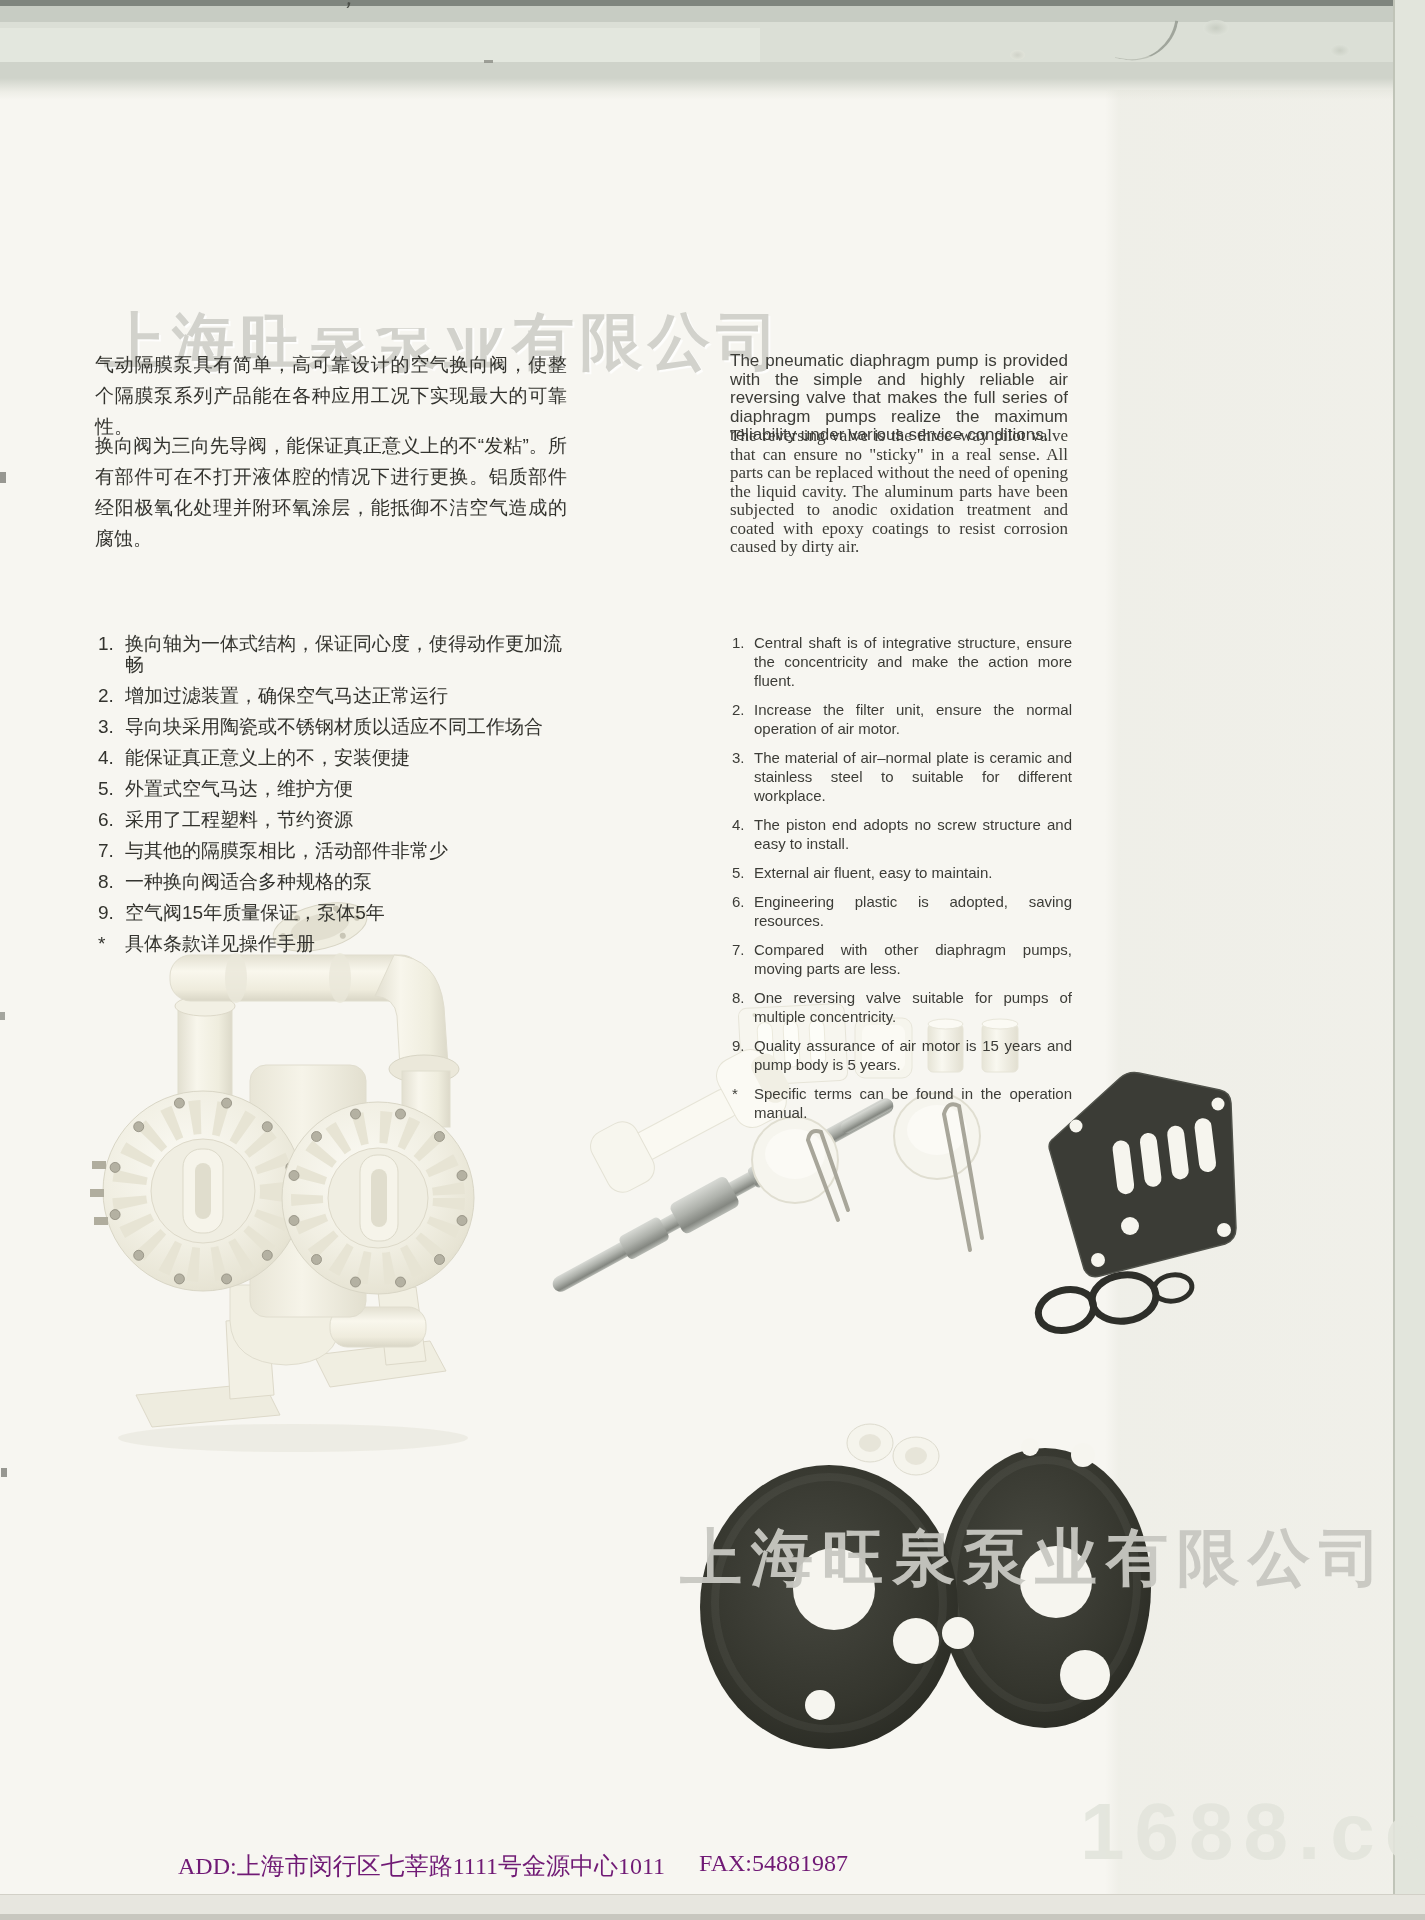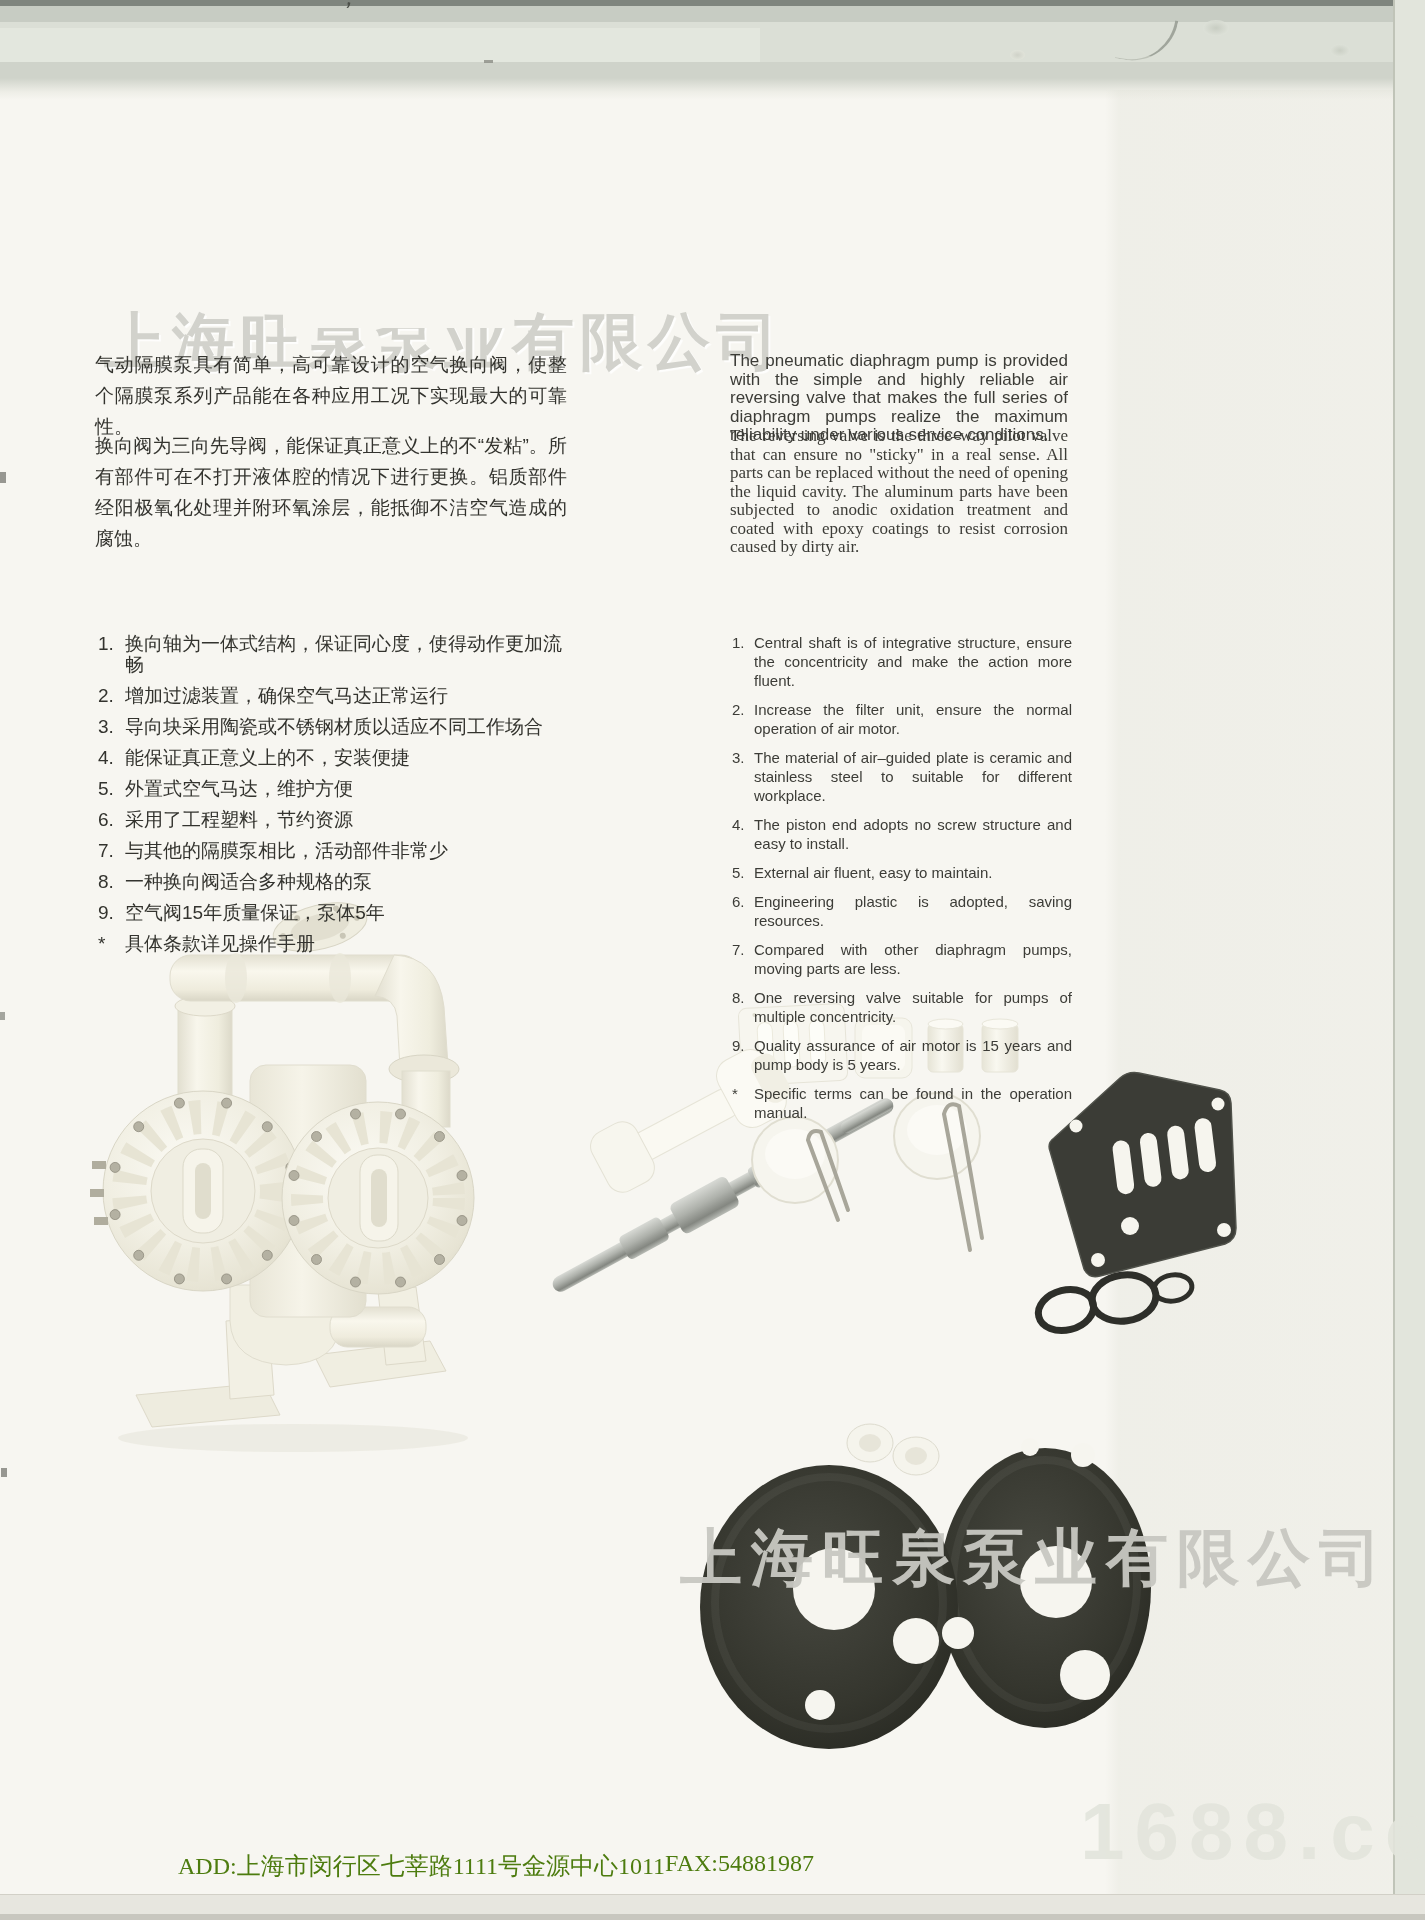--- a/index.html
+++ b/index.html
@@ -56,22 +56,22 @@
   .col-en{position:absolute;left:730px;top:0;width:338px;z-index:3;color:#3c3c37;}
   .en-para{position:absolute;left:0;width:338px;font-size:17px;line-height:18.5px;text-align:justify;}
   .en-p1{top:352px;}
   .en-p2{top:427px;font-family:Liberation Serif, serif;}
   .en-list{position:absolute;left:2px;top:633px;width:340px;display:flex;flex-direction:column;gap:10px;}
   .en-item{display:flex;font-size:15px;line-height:19px;}
   .en-item .num{width:22px;flex:0 0 22px;}
   .en-item .txt{text-align:justify;flex:1;}
 
   
-  .footer{position:absolute;left:178px;top:1850px;z-index:3;display:flex;
-          font-family:"Liberation Serif",serif;font-size:24px;color:#4d7c0f;white-space:pre;}
+  .footer{position:absolute;left:178px;top:1850px;z-index:3;display:flex;gap:34px;
+          font-family:"Liberation Serif",serif;font-size:24px;color:#701a75;white-space:pre;}
 
   svg{position:absolute;z-index:1;}
 </style>
 </head>
 <body>
 
 <div class="page">
 
   <div class="scan-top"></div>
   <div class="scan-top-light"></div>
@@ -137,21 +137,21 @@
       <div class="en-item">
           <span class="num">1.</span>
           <span class="txt">Central shaft is of integrative structure, ensure the concentricity and make the action more fluent.</span>
         </div>
       <div class="en-item">
           <span class="num">2.</span>
           <span class="txt">Increase the filter unit, ensure the normal operation of air motor.</span>
         </div>
       <div class="en-item">
           <span class="num">3.</span>
-          <span class="txt">The material of air–guided plate is ceramic and stainless steel to suitable for different workplace.</span>
+          <span class="txt">The material of air–normal plate is ceramic and stainless steel to suitable for different workplace.</span>
         </div>
       <div class="en-item">
           <span class="num">4.</span>
           <span class="txt">The piston end adopts no screw structure and easy to install.</span>
         </div>
       <div class="en-item">
           <span class="num">5.</span>
           <span class="txt">External air fluent, easy to maintain.</span>
         </div>
       <div class="en-item">

